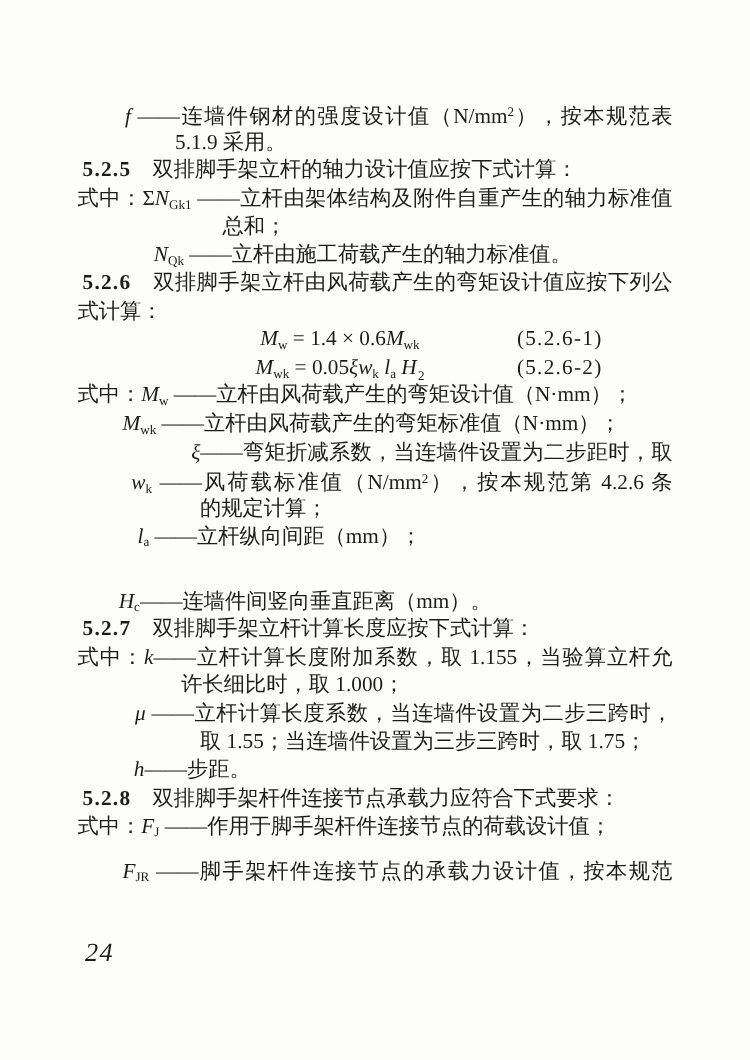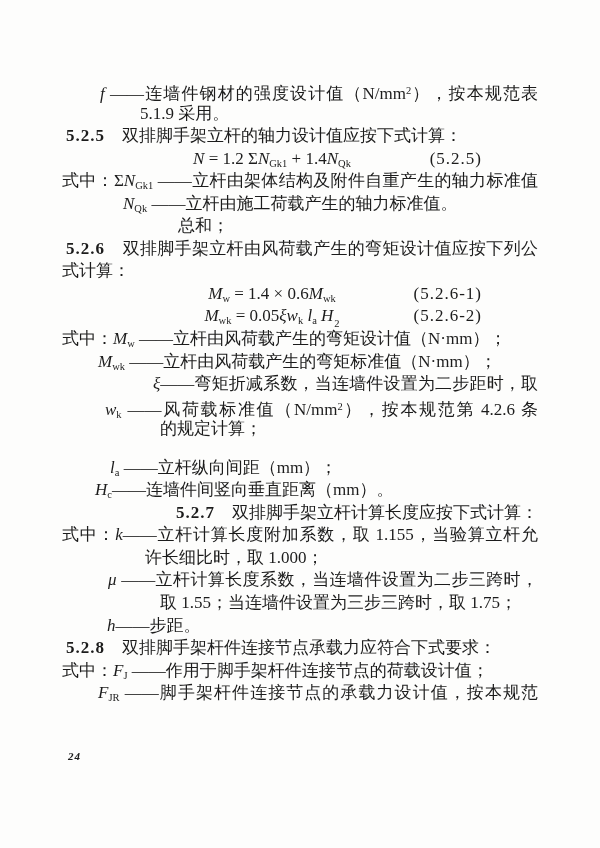--- a/index.html
+++ b/index.html
@@ -49,56 +49,54 @@
     align-items:flex-start;
     vertical-align:-0.5em;
     font-size:10.5px;
     line-height:1.05;
     margin-left:1px;
     font-style:normal;
   }
   .page-number{
     position:absolute;
     left:68px;top:750px;
-    font-size:11px;
+    font-size:21px;
     font-style:italic;
     letter-spacing:1px;
-    font-weight:bold;
   }
 </style>
 </head>
 <body>
 
 <div class="page">
   <div class="content" id="doc-content">
       <div class="line fill" style="padding-left: 38px;"><span class="sg-v">f</span><span class="sg-n"> ——连墙件钢材的强度设计值（N/mm</span><span class="sg-sup">2</span><span class="sg-n">），按本规范表</span></div>
       <div class="line" style="padding-left: 78px;"><span class="sg-n">5.1.9 采用。</span></div>
       <div class="line" style="padding-left: 4px;"><span class="sg-b">5.2.5</span><span class="sg-n">　双排脚手架立杆的轴力设计值应按下式计算：</span></div>
-      <div class="line formula"><span class="sg-v">N</span><span class="sg-n"> = 1.2 Σ</span><span class="sg-v">N</span><span class="sg-sub">Gk1</span><span class="sg-n"> + 1.4</span><span class="sg-v">N</span><span class="sg-sub">Qk</span><span class="eqnum">(5.2.5)</span></div>
       <div class="line fill"><span class="sg-n">式中：Σ</span><span class="sg-v">N</span><span class="sg-sub">Gk1</span><span class="sg-n"> ——立杆由架体结构及附件自重产生的轴力标准值</span></div>
+      <div class="line" style="padding-left: 116px;"><span class="sg-n">总和；</span></div>
       <div class="line" style="padding-left: 61px;"><span class="sg-v">N</span><span class="sg-sub">Qk</span><span class="sg-n"> ——立杆由施工荷载产生的轴力标准值。</span></div>
-      <div class="line" style="padding-left: 116px;"><span class="sg-n">总和；</span></div>
       <div class="line fill" style="padding-left: 4px;"><span class="sg-b">5.2.6</span><span class="sg-n">　双排脚手架立杆由风荷载产生的弯矩设计值应按下列公</span></div>
       <div class="line"><span class="sg-n">式计算：</span></div>
       <div class="line formula"><span class="sg-v">M</span><span class="sg-sub">w</span><span class="sg-n"> = 1.4 × 0.6</span><span class="sg-v">M</span><span class="sg-sub">wk</span><span class="eqnum">(5.2.6-1)</span></div>
       <div class="line formula"><span class="sg-v">M</span><span class="sg-sub">wk</span><span class="sg-n"> = 0.05</span><span class="sg-v">ξw</span><span class="sg-sub">k</span><span class="sg-v"> l</span><span class="sg-sub">a</span><span class="sg-v"> H</span><span class="stk">
           <span>2</span>
           <span>c</span>
         </span><span class="eqnum">(5.2.6-2)</span></div>
       <div class="line"><span class="sg-n">式中：</span><span class="sg-v">M</span><span class="sg-sub">w</span><span class="sg-n"> ——立杆由风荷载产生的弯矩设计值（N·mm）；</span></div>
       <div class="line" style="padding-left: 36px;"><span class="sg-v">M</span><span class="sg-sub">wk</span><span class="sg-n"> ——立杆由风荷载产生的弯矩标准值（N·mm）；</span></div>
       <div class="line fill" style="padding-left: 91px;"><span class="sg-v">ξ</span><span class="sg-n">——弯矩折减系数，当连墙件设置为二步距时，取</span></div>
       <div class="line fill" style="padding-left: 43px;"><span class="sg-v">w</span><span class="sg-sub">k</span><span class="sg-n"> ——风荷载标准值（N/mm</span><span class="sg-sup">2</span><span class="sg-n">），按本规范第 4.2.6 条</span></div>
       <div class="line" style="padding-left: 98px;"><span class="sg-n">的规定计算；</span></div>
-      <div class="line" style="padding-left: 48px; margin-top: 16px;"><span class="sg-v">l</span><span class="sg-sub">a</span><span class="sg-n"> ——立杆纵向间距（mm）；</span></div>
-      <div class="line" style="padding-left: 33px;"><span class="sg-v">H</span><span class="sg-sub">c</span><span class="sg-n">——连墙件间竖向垂直距离（mm）。</span></div>
-      <div class="line" style="padding-left: 4px; text-align: right;"><span class="sg-b">5.2.7</span><span class="sg-n">　双排脚手架立杆计算长度应按下式计算：</span></div>
+      <div class="line" style="padding-left: 48px;"><span class="sg-v">l</span><span class="sg-sub">a</span><span class="sg-n"> ——立杆纵向间距（mm）；</span></div>
+      <div class="line" style="padding-left: 33px; margin-top: 29px;"><span class="sg-v">H</span><span class="sg-sub">c</span><span class="sg-n">——连墙件间竖向垂直距离（mm）。</span></div>
+      <div class="line" style="padding-left: 4px;"><span class="sg-b">5.2.7</span><span class="sg-n">　双排脚手架立杆计算长度应按下式计算：</span></div>
       <div class="line fill"><span class="sg-n">式中：</span><span class="sg-v">k</span><span class="sg-n">——立杆计算长度附加系数，取 1.155，当验算立杆允</span></div>
       <div class="line" style="padding-left: 83px;"><span class="sg-n">许长细比时，取 1.000；</span></div>
       <div class="line fill" style="padding-left: 46px;"><span class="sg-v">μ</span><span class="sg-n"> ——立杆计算长度系数，当连墙件设置为二步三跨时，</span></div>
       <div class="line" style="padding-left: 98px;"><span class="sg-n">取 1.55；当连墙件设置为三步三跨时，取 1.75；</span></div>
       <div class="line" style="padding-left: 45px;"><span class="sg-v">h</span><span class="sg-n">——步距。</span></div>
       <div class="line" style="padding-left: 4px;"><span class="sg-b">5.2.8</span><span class="sg-n">　双排脚手架杆件连接节点承载力应符合下式要求：</span></div>
       <div class="line"><span class="sg-n">式中：</span><span class="sg-v">F</span><span class="sg-sub">J</span><span class="sg-n"> ——作用于脚手架杆件连接节点的荷载设计值；</span></div>
-      <div class="line fill" style="padding-left: 36px;"><span class="sg-v">F</span><span class="sg-sub">JR</span><span class="sg-n"> ——脚手架杆件连接节点的承载力设计值，按本规范</span></div>
+      <div class="line fill" style="padding-left: 36px; margin-top: 13px;"><span class="sg-v">F</span><span class="sg-sub">JR</span><span class="sg-n"> ——脚手架杆件连接节点的承载力设计值，按本规范</span></div>
     </div>
   <div class="page-number">24</div>
 </div>
 
 </body></html>

